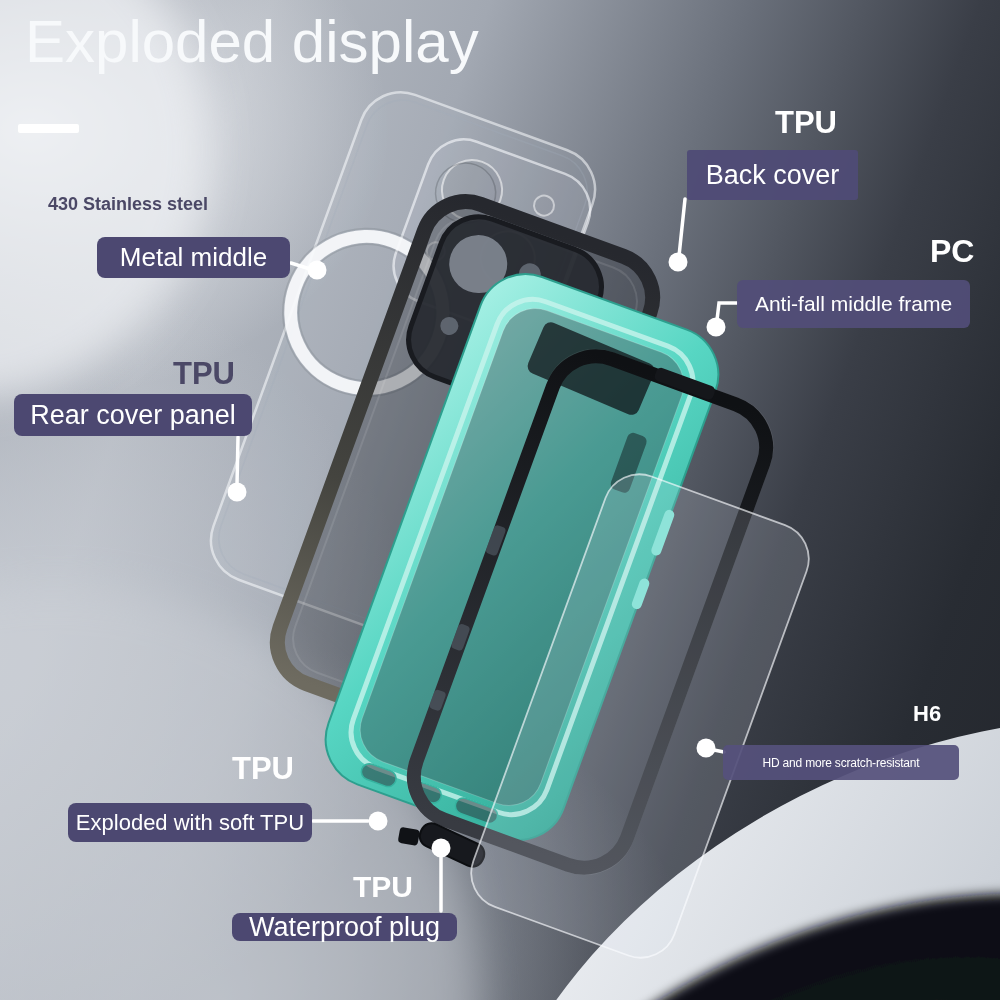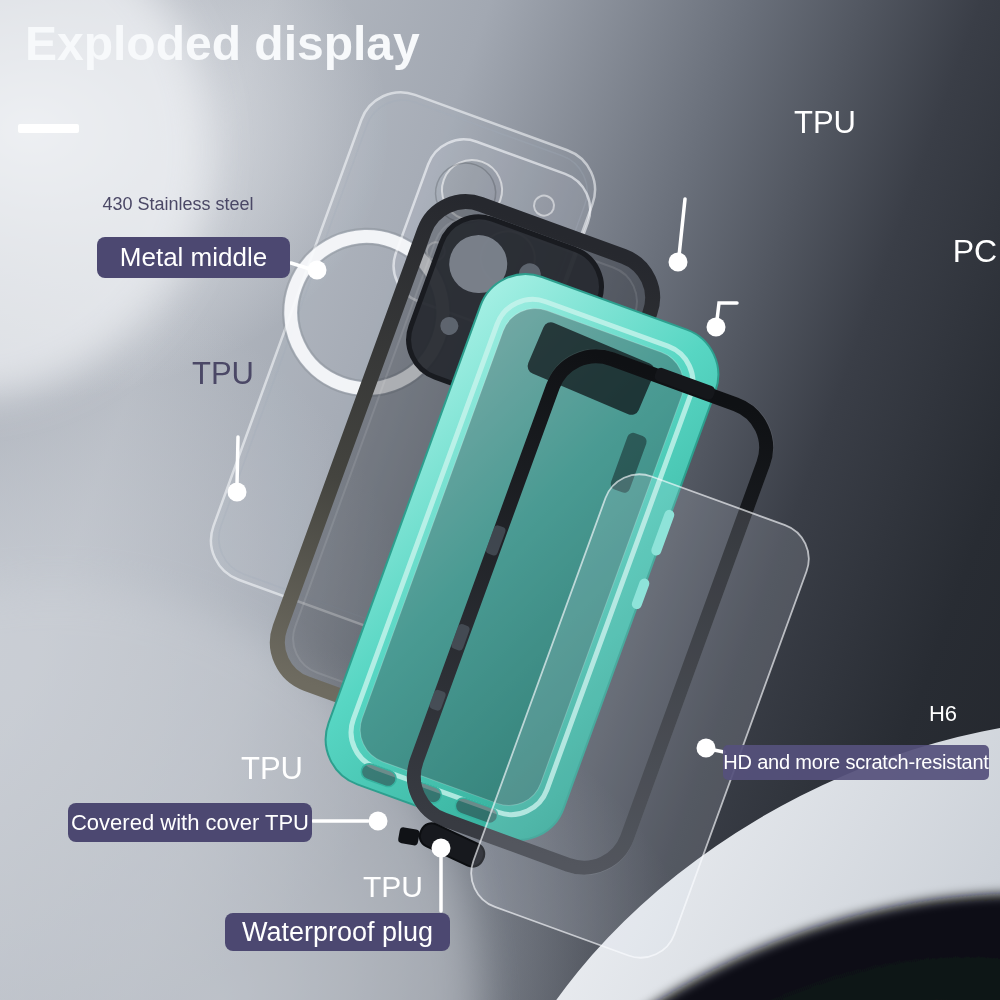--- a/index.html
+++ b/index.html
@@ -16,24 +16,24 @@
   .stage{position:absolute;inset:0;width:1000px;height:1000px;overflow:hidden}
   .bg{position:absolute;inset:0;
     background:
       radial-gradient(600px 450px at 3% 13%, rgba(236,238,242,.95), rgba(236,238,242,0) 60%),
       radial-gradient(750px 650px at -5% 65%, rgba(205,209,216,.85), rgba(205,209,216,0) 62%),
       radial-gradient(800px 600px at 22% 100%, rgba(187,192,200,.72), rgba(187,192,200,0) 60%),
       linear-gradient(110deg,#9aa0aa 0%,#b4b9c1 20%,#a2a8b2 36%,#6a707b 55%,#3a3e47 72%,#282c33 86%,#23262c 100%);
   }
   svg.scene{position:absolute;inset:0;z-index:2}
   .labels{position:absolute;inset:0;z-index:3}
-  .page-title{position:absolute;left:25px;top:18px;font-size:48px;line-height:1.08;
-    font-weight:700;letter-spacing:0;color:var(--title-text)}
+  .page-title{position:absolute;left:25px;top:10px;font-size:60px;line-height:1.08;
+    font-weight:400;letter-spacing:0;color:var(--title-text)}
   .title-dash{position:absolute;left:18px;top:124px;width:61px;height:9px;background:#fff;border-radius:2px}
-  .mat{position:absolute;text-align:center;font-weight:400;line-height:1.1}
+  .mat{position:absolute;font-weight:700;line-height:1.1}
   .mat.dark{color:var(--mat-dark)}
   .mat.light{color:var(--mat-light)}
   .badge{position:absolute;display:flex;align-items:center;justify-content:center;
     background:var(--badge-bg);color:var(--badge-text);border-radius:8px;white-space:nowrap}
   
   .a0-mat{left:48px;top:195px;width:260px;font-size:18px}
   .a0-badge{left:97px;top:237px;width:193px;height:41px;font-size:26px}
   
   .a1-mat{left:775px;top:106px;width:100px;font-size:31px}
   .a1-badge{left:687px;top:150px;width:171px;height:50px;font-size:27px;border-radius:3px;background:rgba(79,75,118,.95)}
@@ -41,24 +41,24 @@
   .a2-mat{left:930px;top:234px;width:90px;font-size:32px}
   .a2-badge{left:737px;top:280px;width:233px;height:48px;font-size:21px;border-radius:6px;background:rgba(82,78,121,.93)}
   
   .a3-mat{left:173px;top:357px;width:100px;font-size:31px}
   .a3-badge{left:14px;top:394px;width:238px;height:42px;font-size:27px}
   
   .a4-mat{left:232px;top:752px;width:80px;font-size:31px}
   .a4-badge{left:68px;top:803px;width:244px;height:39px;font-size:22px}
   
   .a5-mat{left:353px;top:870px;width:80px;font-size:30px}
-  .a5-badge{left:225px;top:913px;width:225px;height:38px;font-size:27px}
+  .a5-badge{left:232px;top:913px;width:225px;height:28px;font-size:27px}
   
   .a6-mat{left:913px;top:702px;width:60px;font-size:22px}
-  .a6-badge{left:723px;top:745px;width:266px;height:35px;font-size:20px;border-radius:5px;background:rgba(85,81,124,.93);letter-spacing:-0.2px}
+  .a6-badge{left:723px;top:745px;width:236px;height:35px;font-size:12px;border-radius:5px;background:rgba(85,81,124,.93);letter-spacing:-0.2px}
 </style>
 </head>
 <body>
 
 <div class="stage">
   <div class="bg"></div>
 
   <svg class="scene" viewBox="0 0 1000 1000">
     <defs>
       <linearGradient id="gTeal" x1="0" y1="0" x2="1" y2="1">
@@ -188,27 +188,30 @@
   </svg>
 
   <div class="labels">
     <div class="page-title">Exploded display</div>
     <div class="title-dash"></div>
 
     <div class="mat dark a0-mat">430 Stainless steel</div>
     <div class="badge a0-badge">Metal middle</div>
 
     <div class="mat light a1-mat">TPU</div>
+    <div class="badge a1-badge">Back cover</div>
 
     <div class="mat light a2-mat">PC</div>
+    <div class="badge a2-badge">Anti-fall middle frame</div>
 
     <div class="mat dark a3-mat">TPU</div>
+    <div class="badge a3-badge">Rear cover panel</div>
 
     <div class="mat light a4-mat">TPU</div>
-    <div class="badge a4-badge">Covered with cover TPU</div>
+    <div class="badge a4-badge">Exploded with soft TPU</div>
 
     <div class="mat light a5-mat">TPU</div>
     <div class="badge a5-badge">Waterproof plug</div>
 
     <div class="mat light a6-mat">H6</div>
     <div class="badge a6-badge">HD and more scratch-resistant</div>
   </div>
 </div>
 
 </body></html>

